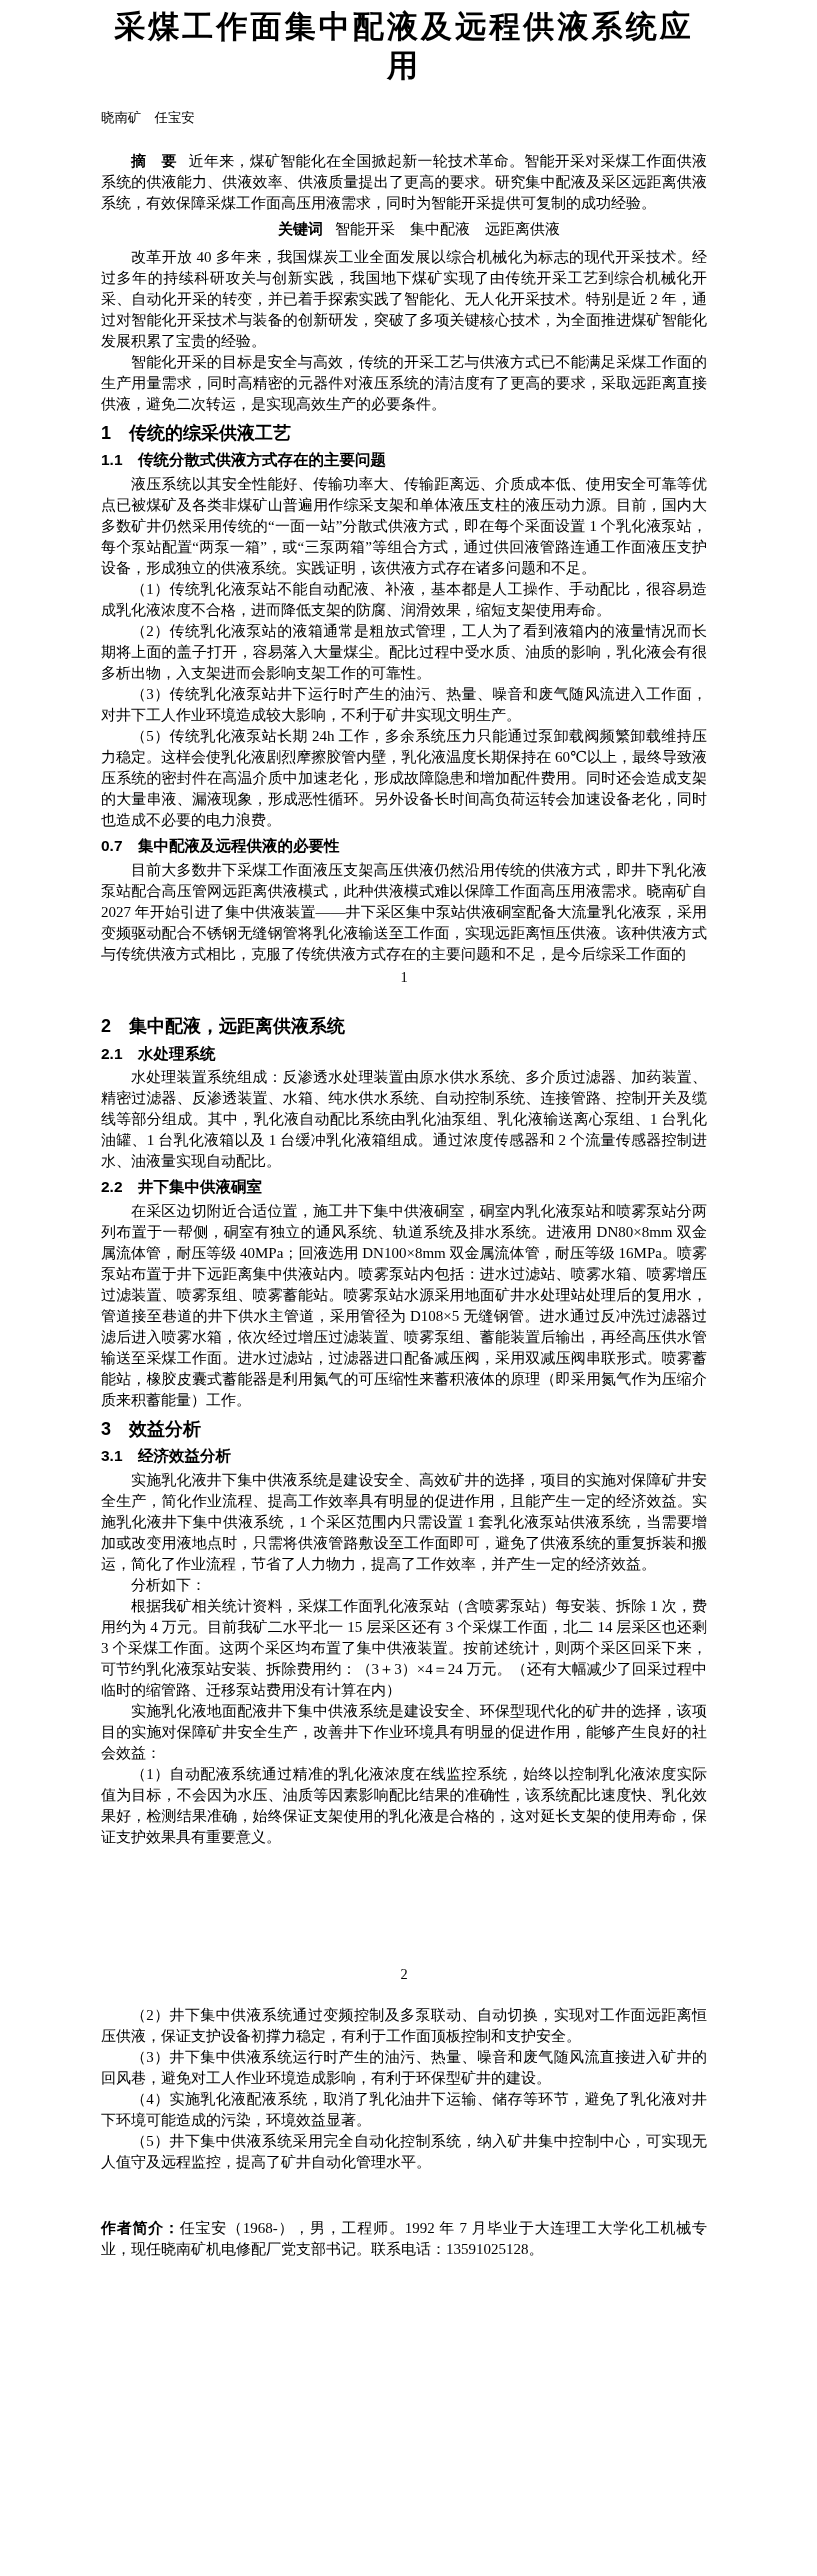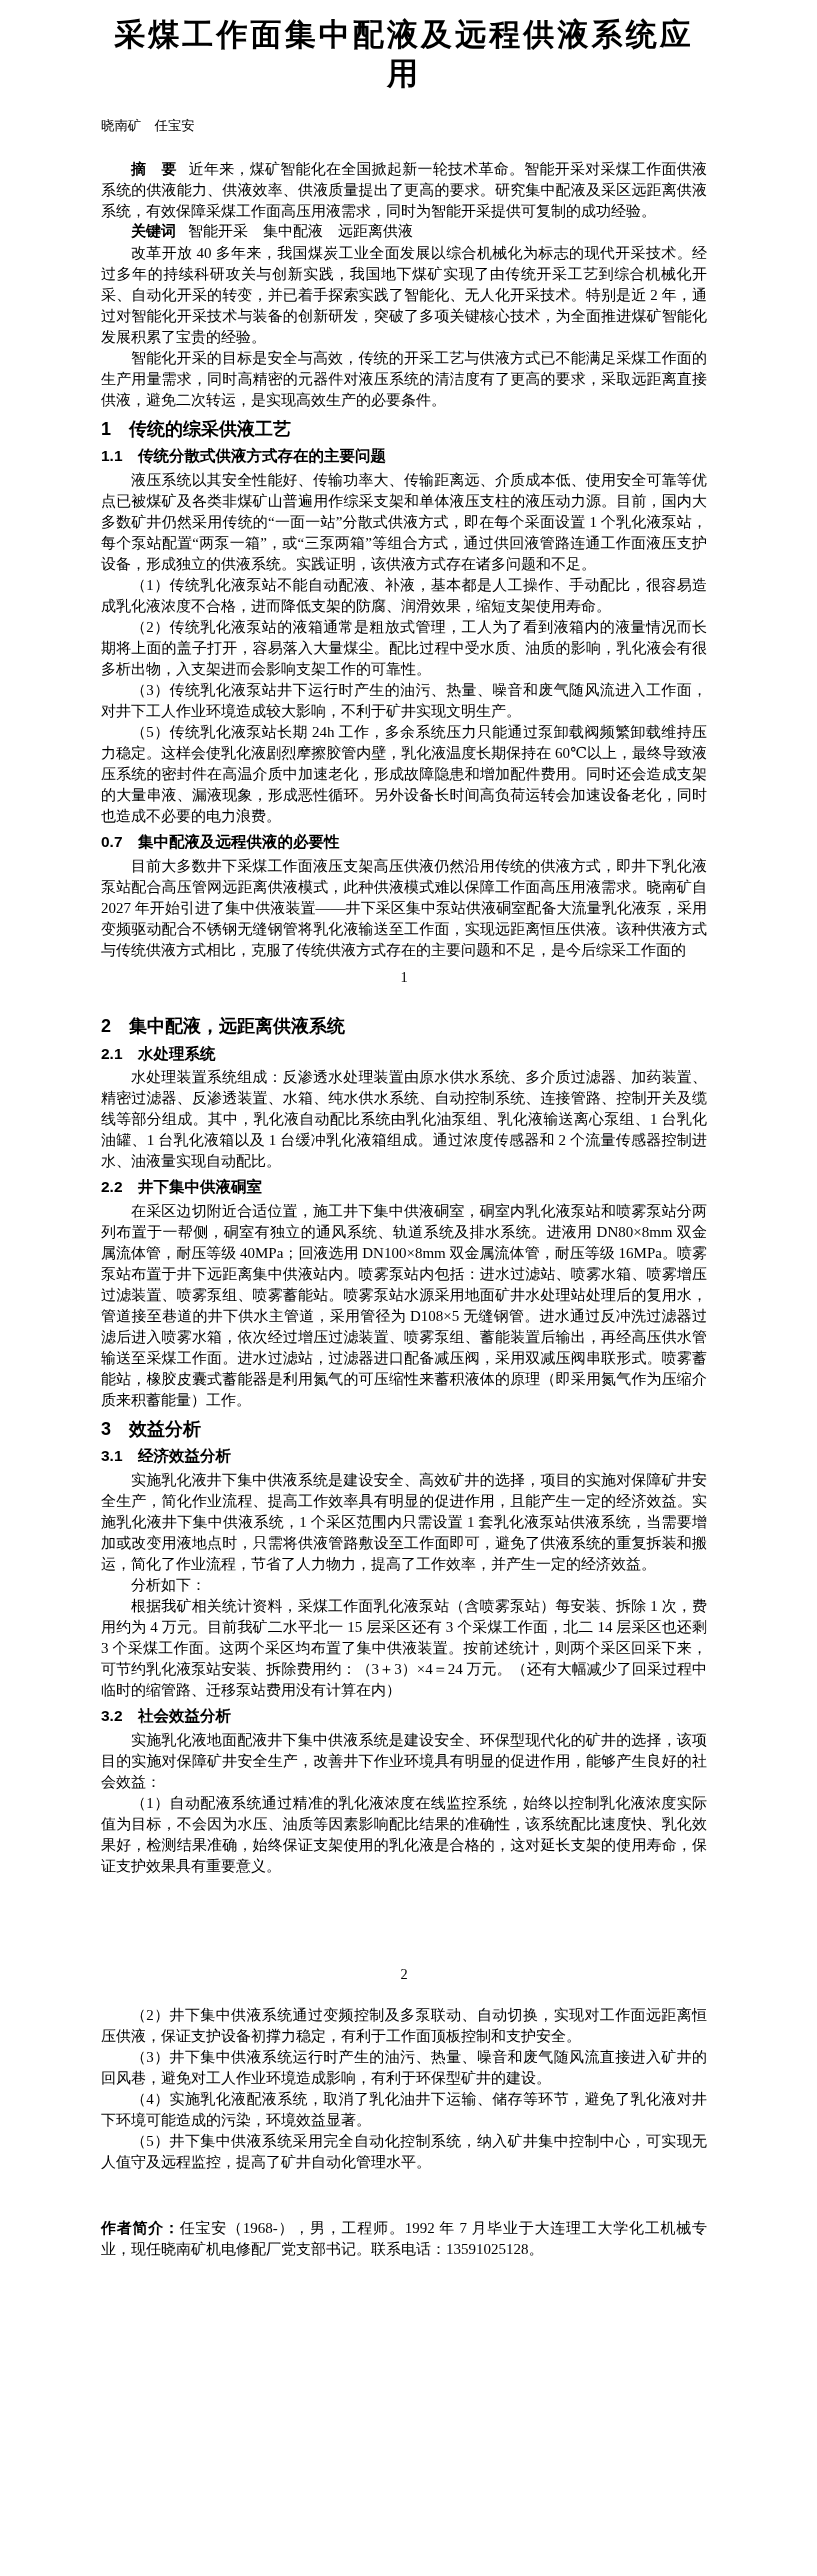--- a/index.html
+++ b/index.html
@@ -11,21 +11,21 @@
     width: 818px;
     background: #ffffff;
     color: #000000;
     font-family: "Liberation Serif", "DejaVu Serif", serif;
   }
   .page {
     width: 808px;
     height: 997px;
     position: relative;
     box-sizing: border-box;
-    padding: 8px 101px;
+    padding: 0 101px;
     background: #ffffff;
     overflow: hidden;
   }
   .page--cont { padding-top: 11.3px; }
   .title {
     margin: 0;
     padding-top: 7.2px;
     font-size: 31px;
     line-height: 39px;
     font-weight: 900;
@@ -41,22 +41,23 @@
   .abstract {
     margin: 23px 0 0 0;
     font-size: 15px;
     line-height: 21px;
     text-indent: 2em;
     text-align: justify;
   }
   .keywords {
     margin: 0;
     font-size: 15px;
-    line-height: 18px;
+    line-height: 30px;
     text-indent: 2em;
+    text-align: center;
   }
   .label {
     font-weight: bold;
     font-family: "Liberation Sans", "DejaVu Sans", sans-serif;
     margin-right: 0.8em;
   }
   .para {
     margin: 0;
     font-size: 15px;
     line-height: 21px;
@@ -135,21 +136,20 @@
 
     <h3 class="h-minor">2.2　井下集中供液硐室</h3>
     <p class="para">在采区边切附近合适位置，施工井下集中供液硐室，硐室内乳化液泵站和喷雾泵站分两列布置于一帮侧，硐室有独立的通风系统、轨道系统及排水系统。进液用 DN80×8mm 双金属流体管，耐压等级 40MPa；回液选用 DN100×8mm 双金属流体管，耐压等级 16MPa。喷雾泵站布置于井下远距离集中供液站内。喷雾泵站内包括：进水过滤站、喷雾水箱、喷雾增压过滤装置、喷雾泵组、喷雾蓄能站。喷雾泵站水源采用地面矿井水处理站处理后的复用水，管道接至巷道的井下供水主管道，采用管径为 D108×5 无缝钢管。进水通过反冲洗过滤器过滤后进入喷雾水箱，依次经过增压过滤装置、喷雾泵组、蓄能装置后输出，再经高压供水管输送至采煤工作面。进水过滤站，过滤器进口配备减压阀，采用双减压阀串联形式。喷雾蓄能站，橡胶皮囊式蓄能器是利用氮气的可压缩性来蓄积液体的原理（即采用氮气作为压缩介质来积蓄能量）工作。</p>
 
     <h2 class="h-major">3　效益分析</h2>
     <h3 class="h-minor">3.1　经济效益分析</h3>
     <p class="para">实施乳化液井下集中供液系统是建设安全、高效矿井的选择，项目的实施对保障矿井安全生产，简化作业流程、提高工作效率具有明显的促进作用，且能产生一定的经济效益。实施乳化液井下集中供液系统，1 个采区范围内只需设置 1 套乳化液泵站供液系统，当需要增加或改变用液地点时，只需将供液管路敷设至工作面即可，避免了供液系统的重复拆装和搬运，简化了作业流程，节省了人力物力，提高了工作效率，并产生一定的经济效益。</p>
     <p class="para">分析如下：</p>
     <p class="para">根据我矿相关统计资料，采煤工作面乳化液泵站（含喷雾泵站）每安装、拆除 1 次，费用约为 4 万元。目前我矿二水平北一 15 层采区还有 3 个采煤工作面，北二 14 层采区也还剩 3 个采煤工作面。这两个采区均布置了集中供液装置。按前述统计，则两个采区回采下来，可节约乳化液泵站安装、拆除费用约：（3＋3）×4＝24 万元。（还有大幅减少了回采过程中临时的缩管路、迁移泵站费用没有计算在内）</p>
 
-    <h3 class="h-minor">3.2　社会效益分析</h3>
     <p class="para">实施乳化液地面配液井下集中供液系统是建设安全、环保型现代化的矿井的选择，该项目的实施对保障矿井安全生产，改善井下作业环境具有明显的促进作用，能够产生良好的社会效益：</p>
     <p class="para">（1）自动配液系统通过精准的乳化液浓度在线监控系统，始终以控制乳化液浓度实际值为目标，不会因为水压、油质等因素影响配比结果的准确性，该系统配比速度快、乳化效果好，检测结果准确，始终保证支架使用的乳化液是合格的，这对延长支架的使用寿命，保证支护效果具有重要意义。</p>
 
     <div class="page-num">2</div>
   </section>
 
   <section class="page page--cont">
     <p class="para">（2）井下集中供液系统通过变频控制及多泵联动、自动切换，实现对工作面远距离恒压供液，保证支护设备初撑力稳定，有利于工作面顶板控制和支护安全。</p>
     <p class="para">（3）井下集中供液系统运行时产生的油污、热量、噪音和废气随风流直接进入矿井的回风巷，避免对工人作业环境造成影响，有利于环保型矿井的建设。</p>
     <p class="para">（4）实施乳化液配液系统，取消了乳化油井下运输、储存等环节，避免了乳化液对井下环境可能造成的污染，环境效益显著。</p>

